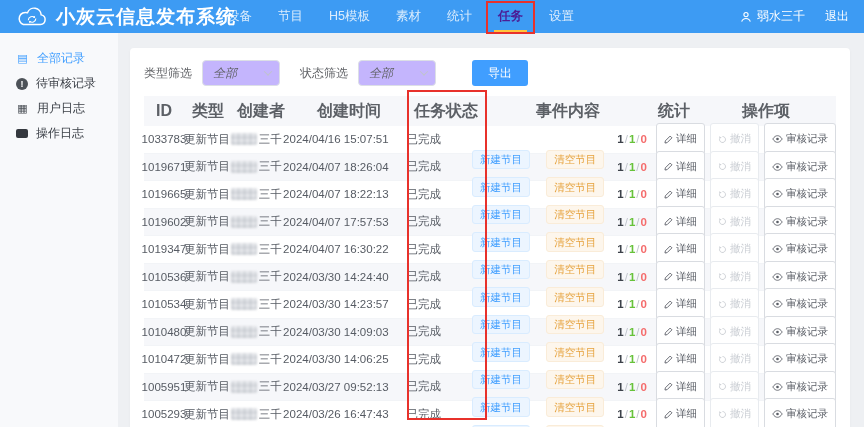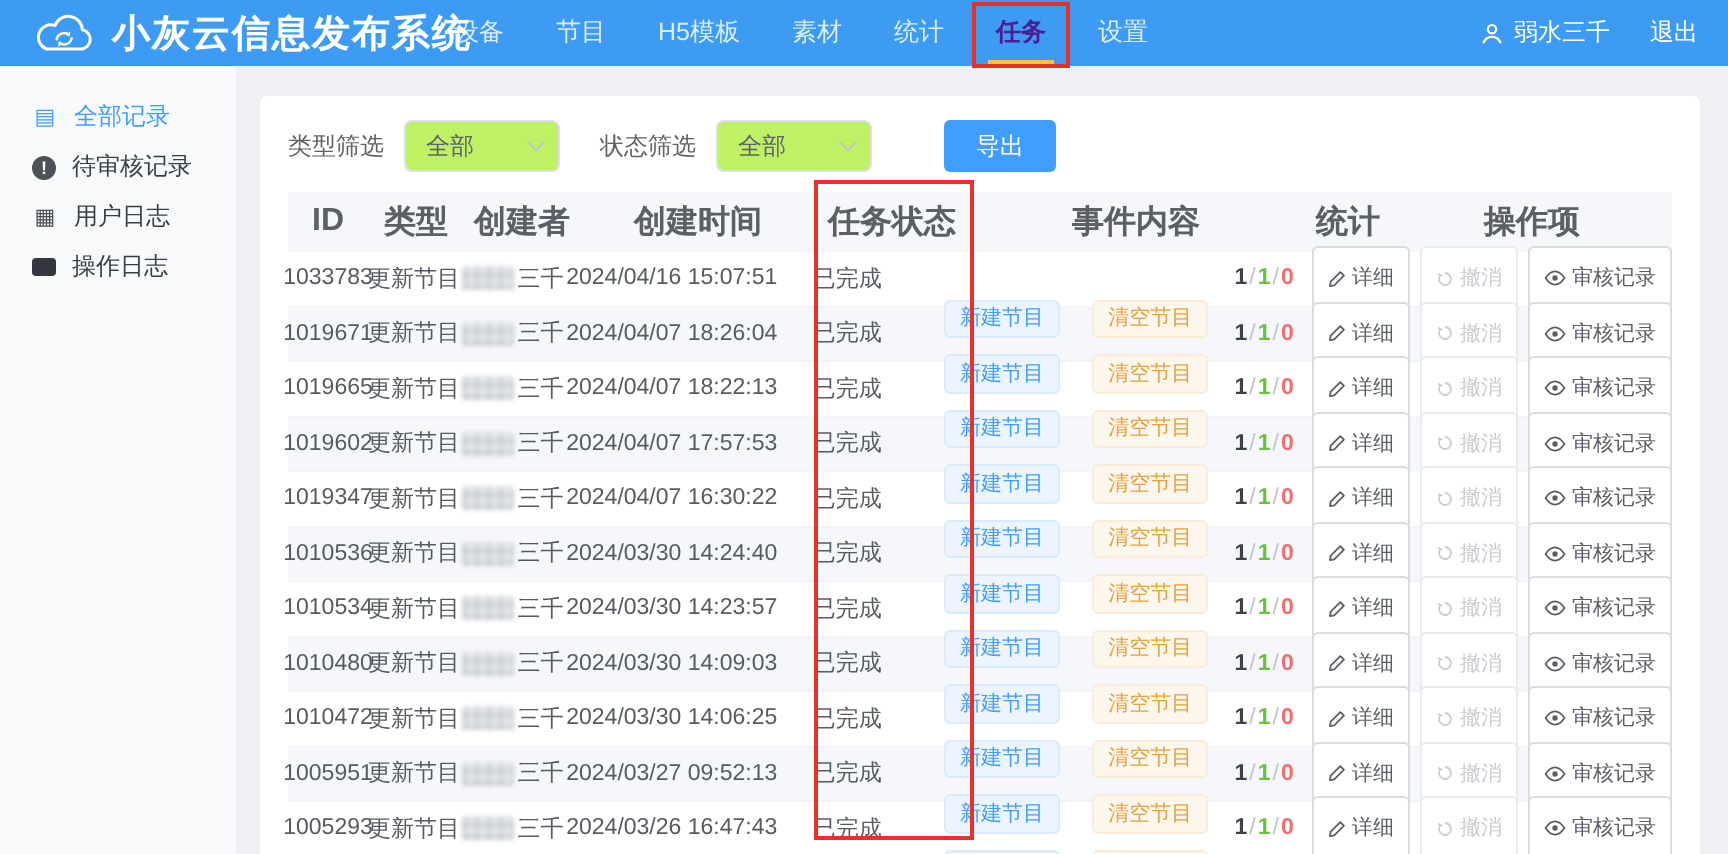--- a/index.html
+++ b/index.html
@@ -29,21 +29,21 @@
   .side-item.active .side-icon { color:var(--accent); }
   .side-icon.info-circle-icon { width:12px; height:12px; border-radius:50%; background:#4d5258; color:#fff; font-size:9px; line-height:12px; font-weight:bold; justify-content:center; }
   .side-icon.display-icon { width:12px; height:9px; background:#34383e; border-radius:2px; color:transparent; }
 
   
   .content { position:absolute; top:33px; left:118px; right:0; bottom:0; }
   .card { margin:15px 14px 0 12px; height:calc(100% - 15px); background:#fff; border-radius:4px 4px 0 0; box-shadow:0 1px 3px rgba(0,0,0,.04); padding:0 14px; }
 
   .filter-bar { display:flex; align-items:center; padding-top:12px; height:38px; }
   .flabel { font-size:12px; color:#606266; margin-right:10px; }
-  .select { width:78px; height:26px; border:1px solid #dcdfe6; border-radius:4px; background:#bef264; display:flex; align-items:center; justify-content:space-between; padding:0 8px 0 10px; font-size:12px; color:#606266; margin-right:20px; cursor:pointer; }
+  .select { width:78px; height:26px; border:1px solid #dcdfe6; border-radius:4px; background:#c4b5fd; display:flex; align-items:center; justify-content:space-between; padding:0 8px 0 10px; font-size:12px; color:#606266; margin-right:20px; cursor:pointer;font-style:italic; }
   .chev { width:6px; height:6px; border-right:1.4px solid #c0c4cc; border-bottom:1.4px solid #c0c4cc; transform:rotate(45deg) translate(-1px,-1px); }
   .export-btn { margin-left:16px; width:56px; height:26px; border:none; border-radius:3px; background:var(--accent); color:#fff; font-size:12px; cursor:pointer; font-family:inherit; }
 
   
   .table { margin-top:10px; }
   .thead { display:flex; height:30px; background:#f6f7fa; align-items:center; }
   .th { font-size:16px; font-weight:bold; color:#5c6066; display:flex; justify-content:center; align-items:center; }
   .tr { display:flex; height:27.5px; align-items:center; border-bottom:1px solid #f2f4f7; background:#fff; }
   .tr.striped { background:#f6f7fa; }
   .td { font-size:11.5px; color:#565b63; display:flex; justify-content:center; align-items:center; white-space:nowrap; }

